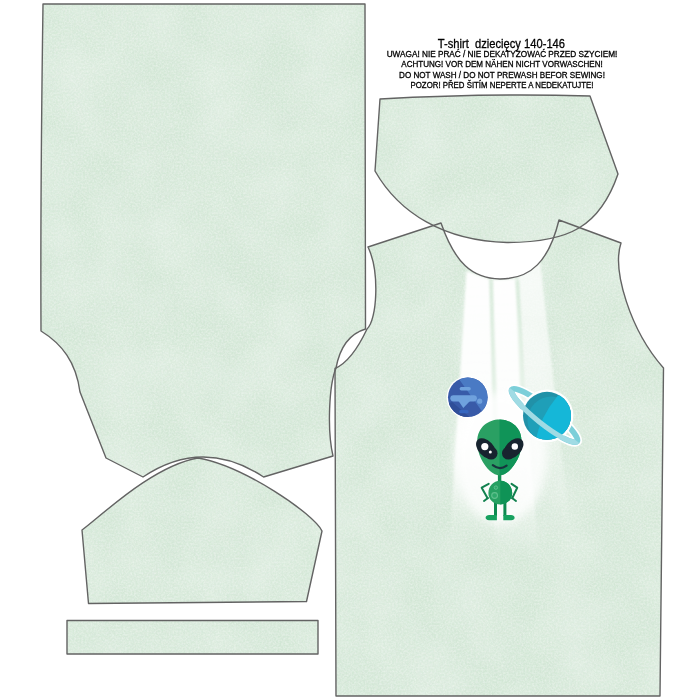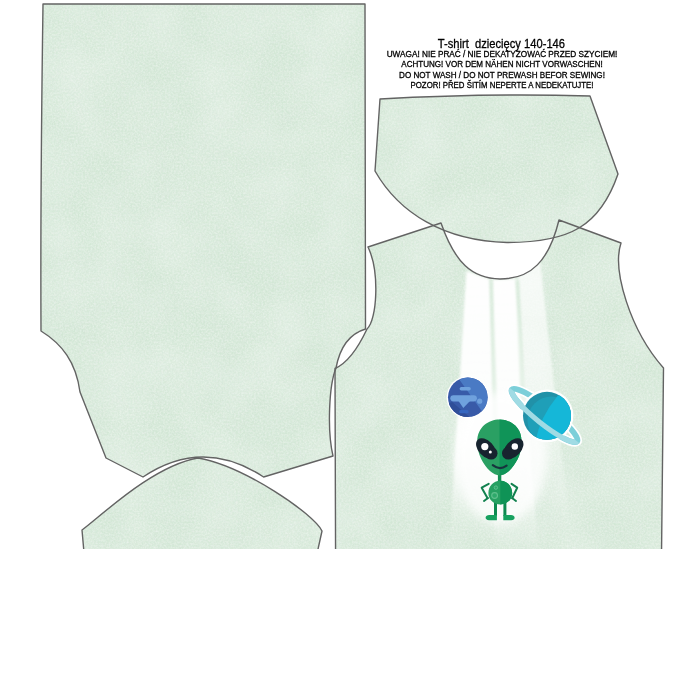--- a/index.html
+++ b/index.html
@@ -1,16 +1,16 @@
 <!DOCTYPE html>
 <html><head>
 <meta charset="utf-8">
 <style>
   html,body{margin:0;padding:0;background:#ffffff;}
-  #page{width:700px;height:549px;position:relative;background:#ffffff;overflow:hidden;}
+  #page{width:700px;height:700px;position:relative;background:#ffffff;overflow:hidden;}
   svg{display:block;}
   text{font-family:"Liberation Sans",sans-serif;fill:#000000;}
 </style>
 </head>
 <body>
 <div id="page">
 <svg width="700" height="700" viewBox="0 0 700 700" xmlns="http://www.w3.org/2000/svg" xmlns:xlink="http://www.w3.org/1999/xlink">
 <defs>
   <path id="p_back" d="M43,4 L365,4 L365.5,329
          Q342,336 336,368

